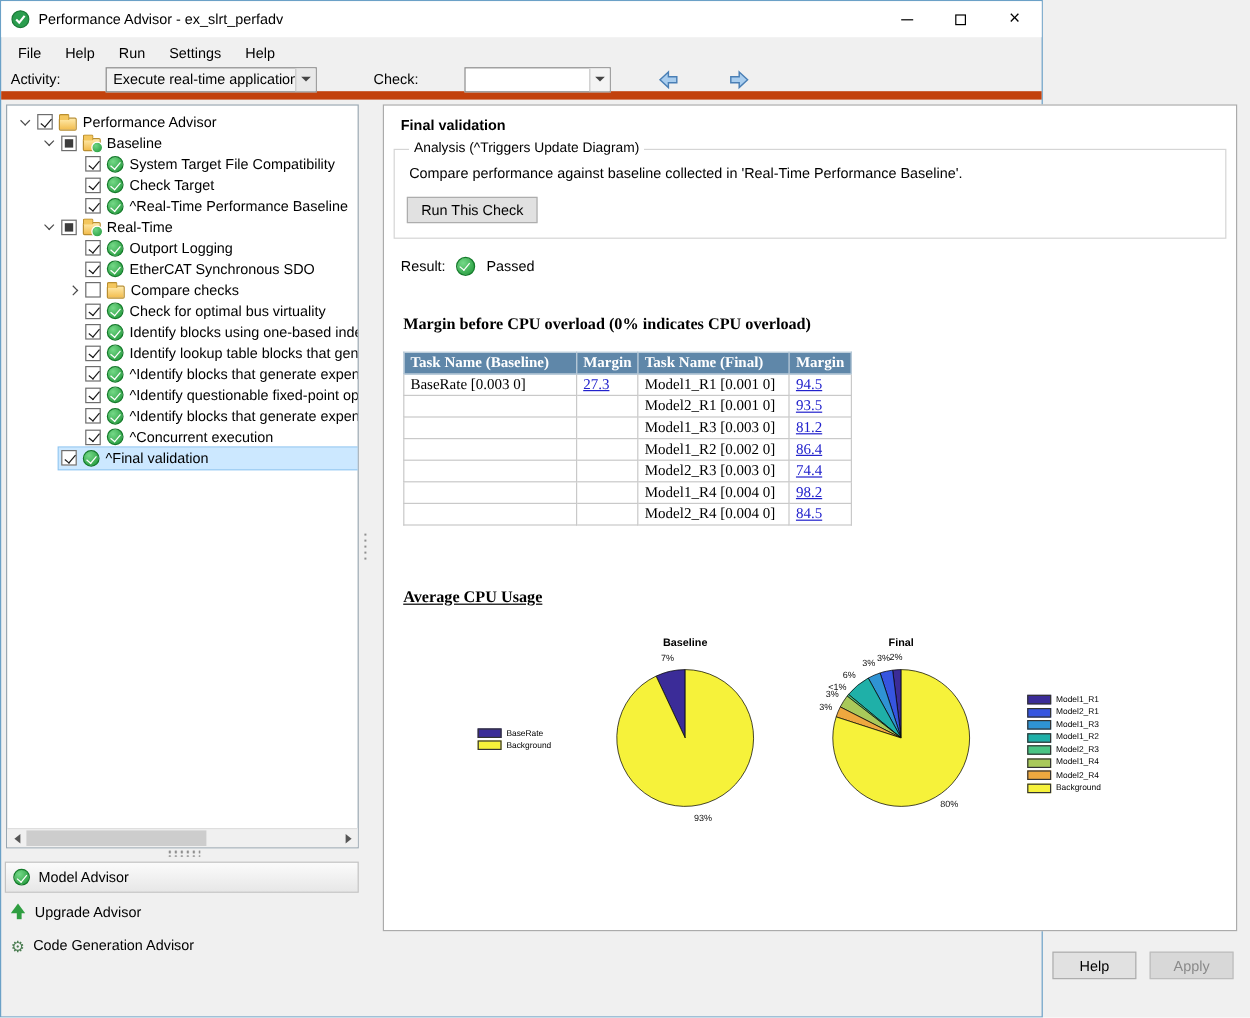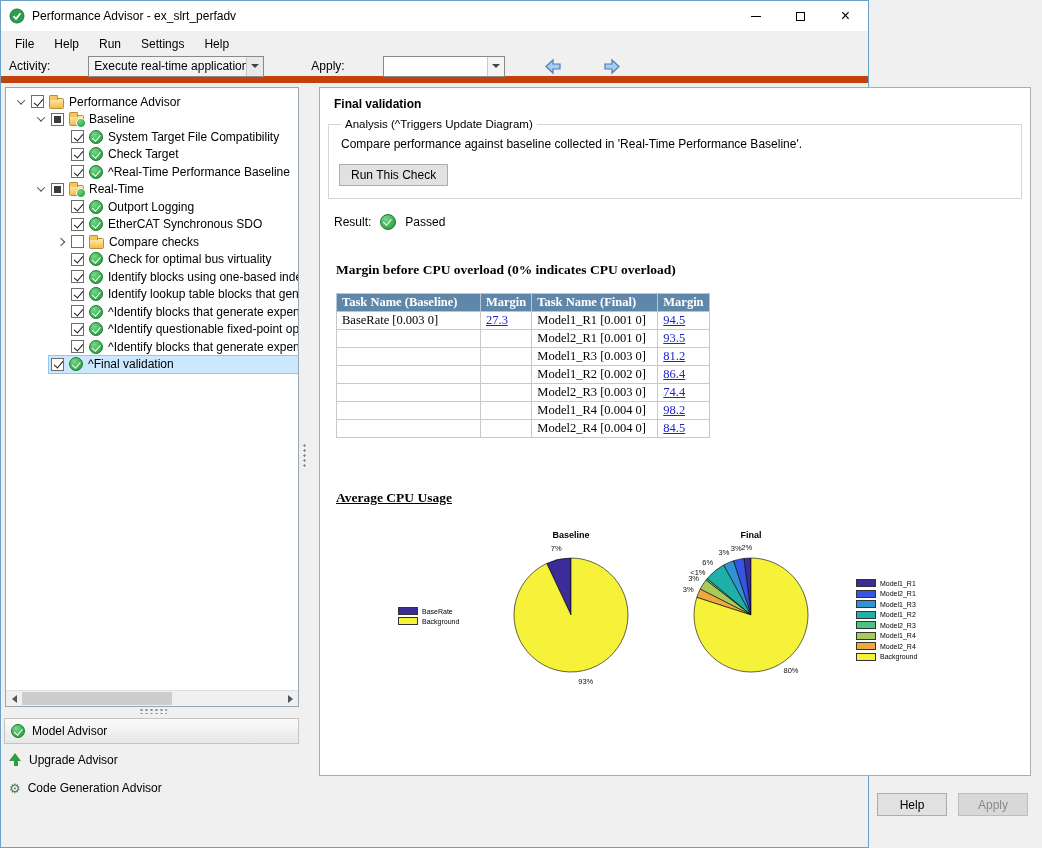--- a/index.html
+++ b/index.html
@@ -160,21 +160,21 @@
     </div>
 
   <div class="toolbar">
     <span class="tb-label">Activity:</span>
     <div class="combo activity">
       <span class="combo-text">Execute real-time application</span>
       <span class="combo-arrow">
           <i class="tri-down"></i>
         </span>
     </div>
-    <span class="tb-label find">Apply:</span>
+    <span class="tb-label find">Check:</span>
     <div class="combo find-combo">
       <span class="combo-text"></span>
       <span class="combo-arrow plain">
           <i class="tri-down"></i>
         </span>
     </div>
     <svg class="nav-arrow" width="19" height="17" viewBox="0 0 19 17">
       <path d="M9 2 L2 8.5 L9 15 L9 11 L16 11 L16 6 L9 6 Z" fill="#a9cdee" stroke="#4a7fb5" stroke-width="1.2"></path>
     </svg>
     <svg class="nav-arrow" width="19" height="17" viewBox="0 0 19 17">
@@ -318,20 +318,29 @@
             <span class="tree-label">^Identify questionable fixed-point opera</span>
           </span>
         </div>
         <div class="tree-row">
           <span class="indent" style="width: 40px;"></span>
           <span class="expander"></span>
           <span class="row-body">
             <span class="checkbox checked"></span>
             <span class="icon-sphere"></span>
             <span class="tree-label">^Identify blocks that generate expensiv</span>
+          </span>
+        </div>
+        <div class="tree-row">
+          <span class="indent" style="width: 40px;"></span>
+          <span class="expander"></span>
+          <span class="row-body">
+            <span class="checkbox checked"></span>
+            <span class="icon-sphere"></span>
+            <span class="tree-label">^Concurrent execution</span>
           </span>
         </div>
         <div class="tree-row selected">
           <span class="indent" style="width: 20px;"></span>
           <span class="expander"></span>
           <span class="row-body">
             <span class="checkbox checked"></span>
             <span class="icon-sphere"></span>
             <span class="tree-label">^Final validation</span>
           </span>

